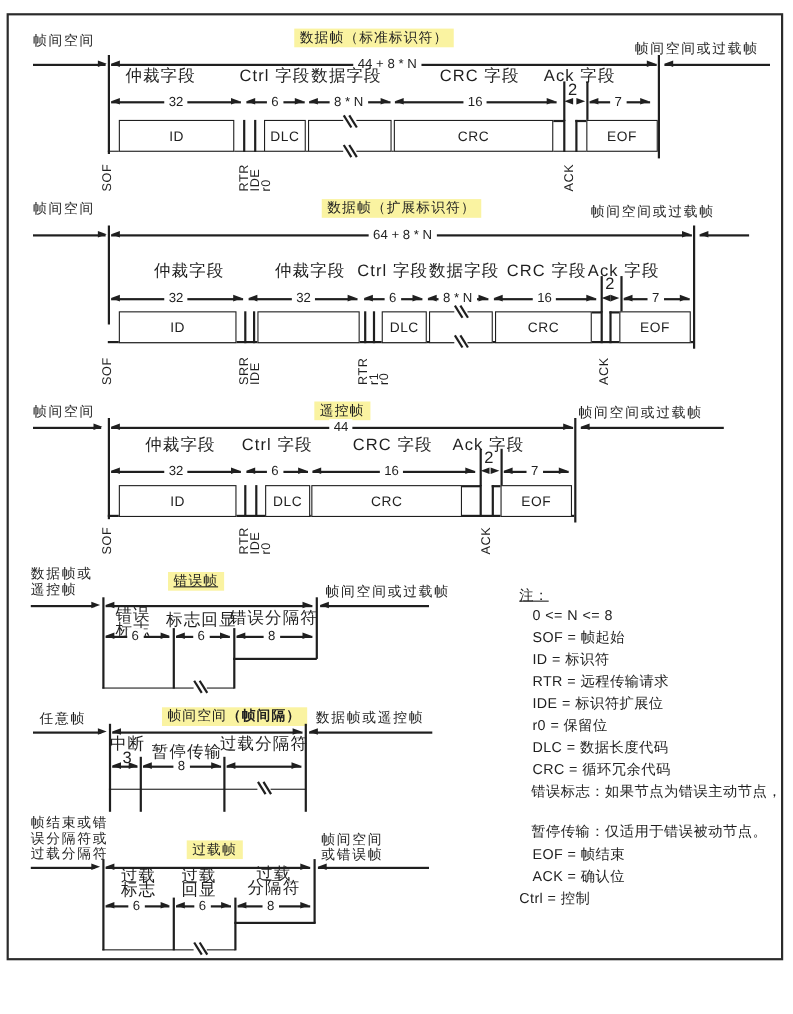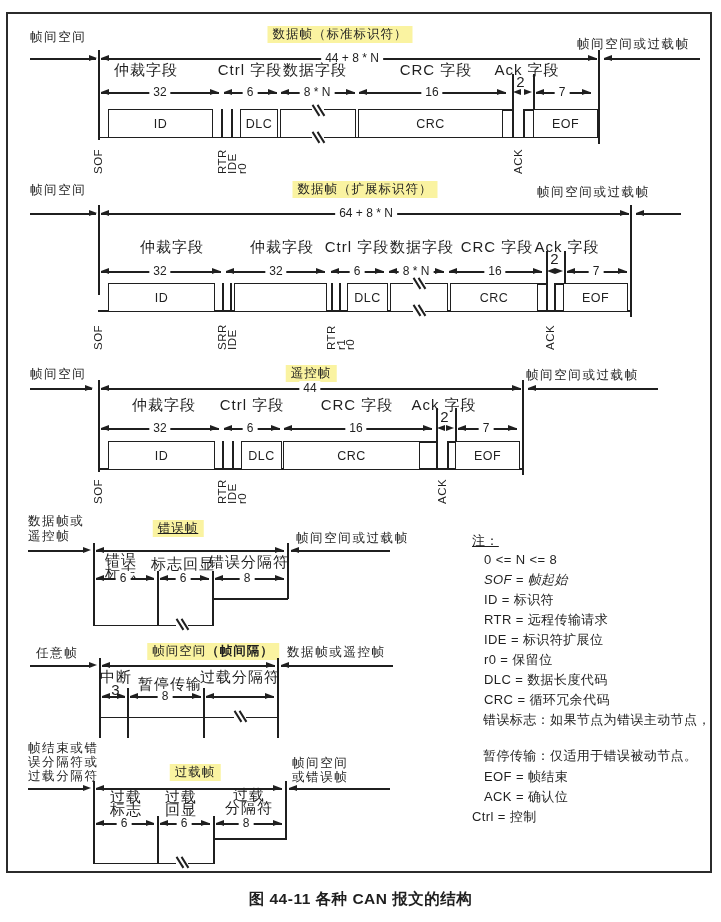--- a/index.html
+++ b/index.html
@@ -370,27 +370,26 @@
 
   <div class="h" style="left:93px;top:862.5px;width:121px;"></div>
   <div class="brk" style="left:176px;top:856px;">
       <i class="b1"></i>
       <i class="b2"></i>
     </div>
   <div class="h" style="left:213px;top:838px;width:74px;"></div>
 
   <div class="note underline" style="left:472px;top:533px;">注：</div>
   <div class="note" style="left:484px;top:552px;">0 &lt;= N &lt;= 8</div>
-  <div class="note" style="left:484px;top:572px;font-style:italic;">SOF = 帧起始</div>
+  <div class="note" style="left:484px;top:572px;">SOF = 帧起始</div>
   <div class="note" style="left:484px;top:592px;">ID = 标识符</div>
   <div class="note" style="left:484px;top:612px;">RTR = 远程传输请求</div>
   <div class="note" style="left:484px;top:632px;">IDE = 标识符扩展位</div>
   <div class="note" style="left:484px;top:652px;">r0 = 保留位</div>
   <div class="note" style="left:484px;top:672px;">DLC = 数据长度代码</div>
   <div class="note" style="left:484px;top:692px;">CRC = 循环冗余代码</div>
   <div class="note" style="left:483px;top:712px;">错误标志：如果节点为错误主动节点，</div>
   <div class="note" style="left:483px;top:748px;">暂停传输：仅适用于错误被动节点。</div>
   <div class="note" style="left:484px;top:769px;">EOF = 帧结束</div>
   <div class="note" style="left:484px;top:789px;">ACK = 确认位</div>
   <div class="note" style="left:472px;top:809px;">Ctrl = 控制</div>
 
-  <div class="caption">图 44-11 各种 CAN 报文的结构</div>
 </div>
 
 </body></html>

